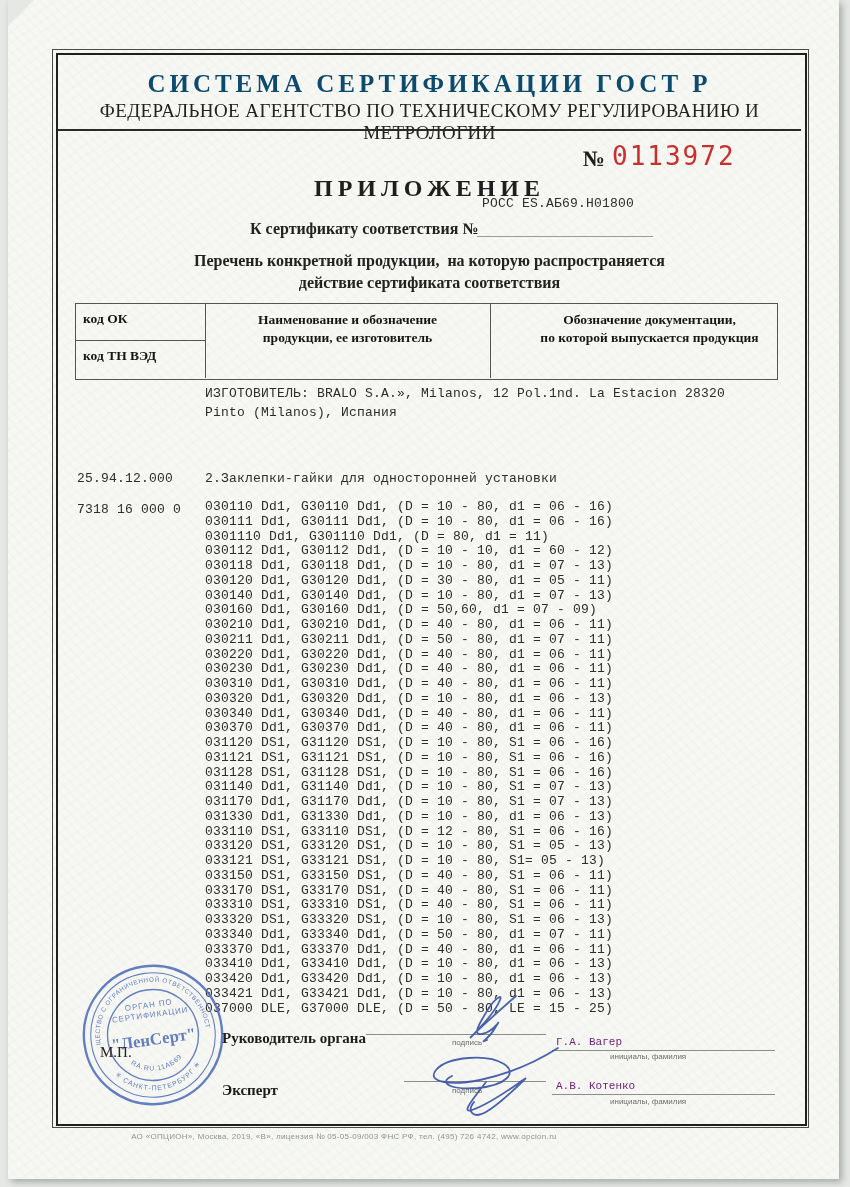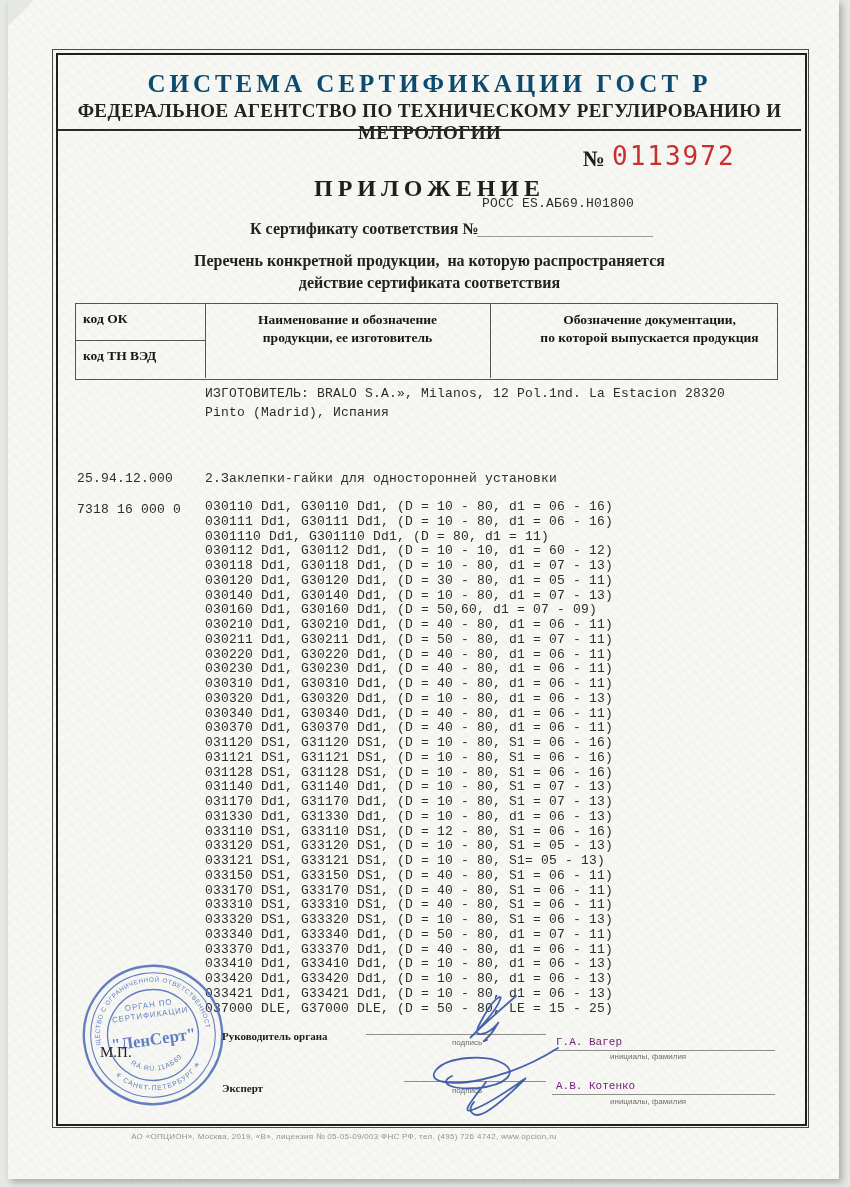--- a/index.html
+++ b/index.html
@@ -20,21 +20,21 @@
   }
   .corner-cut{
     left:8px;top:0;width:0;height:0;
     border-left:26px solid #e6e8e5;border-bottom:26px solid transparent;
   }
   .frame-outer{left:52px;top:49px;width:755px;height:1077px;border:1px solid #4a4a48;}
   .frame-inner{left:56px;top:53px;width:747px;height:1069px;border:2px solid #1f1f1e;}
 
   .center-band{left:58px;width:743px;text-align:center;}
   .sys-title{top:70px;font-size:25px;font-weight:bold;letter-spacing:4px;color:#0c4a6e;}
-  .agency{top:100px;font-size:19px;font-weight:bold;letter-spacing:.4px;color:#222;}
+  .agency{top:100px;font-size:19px;font-weight:normal;letter-spacing:.4px;color:#222;}
   .head-rule{left:58px;top:129px;width:743px;border-bottom:2px solid #2a2a28;}
 
   .num-label{left:583px;top:146px;font-size:22px;font-weight:bold;color:#1e1e1e;}
   .num-value{
     left:612px;top:141px;font-size:26px;letter-spacing:2px;
     font-family:"DejaVu Sans Mono", monospace;color:#c8302e;
   }
   .appendix{top:175px;font-size:24px;font-weight:bold;letter-spacing:5px;color:#1e1e1e;}
   .cert-label{left:250px;top:220px;font-size:16px;font-weight:bold;color:#222;}
   .cert-number{
@@ -64,21 +64,21 @@
     font-size:13px;letter-spacing:.2px;color:#2d2d2d;white-space:pre;
   }
   .manu1{left:205px;top:386px;}
   .manu2{left:205px;top:405px;}
   .okcode{left:77px;top:471px;}
   .group{left:205px;top:471px;}
   .tnvedcode{left:77px;top:502px;}
   .products{left:205px;top:500px;line-height:14.75px;}
   .product-line{white-space:pre;}
 
-  .sig-label{font-size:11px;font-weight:bold;color:#1d1d1d;}
+  .sig-label{font-size:15px;font-weight:bold;color:#1d1d1d;}
   .sig-line{border-bottom:1px solid #8d8d89;}
   .sig-caption{font-size:8px;color:#6e6e6a;font-family:"Liberation Sans",sans-serif;}
   .sig-name{font-family:"Liberation Mono", monospace;font-size:11px;color:#701a75;white-space:pre;}
   .head-label{left:222px;top:1030px;}
   .line1-left{left:366px;top:1034px;width:180px;}
   .cap1{left:452px;top:1038px;}
   .name1{left:556px;top:1036px;}
   .line1-right{left:552px;top:1050px;width:223px;}
   .namecap1{left:610px;top:1052px;}
   .expert-label{left:222px;top:1082px;}
@@ -125,21 +125,21 @@
 <div class="abs tbl-v2"></div>
 <div class="abs tbl-h1"></div>
 <div class="abs tbl-txt ok-label">код ОК</div>
 <div class="abs tbl-txt tnved-label">код ТН ВЭД</div>
 <div class="abs tbl-txt col2 hdr-l1">Наименование и обозначение</div>
 <div class="abs tbl-txt col2 hdr-l2">продукции, ее изготовитель</div>
 <div class="abs tbl-txt col3 hdr-l1">Обозначение документации,</div>
 <div class="abs tbl-txt col3 hdr-l2">по которой выпускается продукция</div>
 
 <div class="abs typed manu1">ИЗГОТОВИТЕЛЬ: BRALO S.A.», Milanos, 12 Pol.1nd. La Estacion 28320</div>
-<div class="abs typed manu2">Pinto (Madrid), Испания</div>
+<div class="abs typed manu2">Pinto (Milanos), Испания</div>
 <div class="abs typed okcode">25.94.12.000</div>
 <div class="abs typed group">2.Заклепки-гайки для односторонней установки</div>
 <div class="abs typed tnvedcode">7318 16 000 0</div>
 <div class="abs typed products"><div class="product-line">030110 Dd1, G30110 Dd1, (D = 10 - 80, d1 = 06 - 16)</div><div class="product-line">030111 Dd1, G30111 Dd1, (D = 10 - 80, d1 = 06 - 16)</div><div class="product-line">0301110 Dd1, G301110 Dd1, (D = 80, d1 = 11)</div><div class="product-line">030112 Dd1, G30112 Dd1, (D = 10 - 10, d1 = 60 - 12)</div><div class="product-line">030118 Dd1, G30118 Dd1, (D = 10 - 80, d1 = 07 - 13)</div><div class="product-line">030120 Dd1, G30120 Dd1, (D = 30 - 80, d1 = 05 - 11)</div><div class="product-line">030140 Dd1, G30140 Dd1, (D = 10 - 80, d1 = 07 - 13)</div><div class="product-line">030160 Dd1, G30160 Dd1, (D = 50,60, d1 = 07 - 09)</div><div class="product-line">030210 Dd1, G30210 Dd1, (D = 40 - 80, d1 = 06 - 11)</div><div class="product-line">030211 Dd1, G30211 Dd1, (D = 50 - 80, d1 = 07 - 11)</div><div class="product-line">030220 Dd1, G30220 Dd1, (D = 40 - 80, d1 = 06 - 11)</div><div class="product-line">030230 Dd1, G30230 Dd1, (D = 40 - 80, d1 = 06 - 11)</div><div class="product-line">030310 Dd1, G30310 Dd1, (D = 40 - 80, d1 = 06 - 11)</div><div class="product-line">030320 Dd1, G30320 Dd1, (D = 10 - 80, d1 = 06 - 13)</div><div class="product-line">030340 Dd1, G30340 Dd1, (D = 40 - 80, d1 = 06 - 11)</div><div class="product-line">030370 Dd1, G30370 Dd1, (D = 40 - 80, d1 = 06 - 11)</div><div class="product-line">031120 DS1, G31120 DS1, (D = 10 - 80, S1 = 06 - 16)</div><div class="product-line">031121 DS1, G31121 DS1, (D = 10 - 80, S1 = 06 - 16)</div><div class="product-line">031128 DS1, G31128 DS1, (D = 10 - 80, S1 = 06 - 16)</div><div class="product-line">031140 Dd1, G31140 Dd1, (D = 10 - 80, S1 = 07 - 13)</div><div class="product-line">031170 Dd1, G31170 Dd1, (D = 10 - 80, S1 = 07 - 13)</div><div class="product-line">031330 Dd1, G31330 Dd1, (D = 10 - 80, d1 = 06 - 13)</div><div class="product-line">033110 DS1, G33110 DS1, (D = 12 - 80, S1 = 06 - 16)</div><div class="product-line">033120 DS1, G33120 DS1, (D = 10 - 80, S1 = 05 - 13)</div><div class="product-line">033121 DS1, G33121 DS1, (D = 10 - 80, S1= 05 - 13)</div><div class="product-line">033150 DS1, G33150 DS1, (D = 40 - 80, S1 = 06 - 11)</div><div class="product-line">033170 DS1, G33170 DS1, (D = 40 - 80, S1 = 06 - 11)</div><div class="product-line">033310 DS1, G33310 DS1, (D = 40 - 80, S1 = 06 - 11)</div><div class="product-line">033320 DS1, G33320 DS1, (D = 10 - 80, S1 = 06 - 13)</div><div class="product-line">033340 Dd1, G33340 Dd1, (D = 50 - 80, d1 = 07 - 11)</div><div class="product-line">033370 Dd1, G33370 Dd1, (D = 40 - 80, d1 = 06 - 11)</div><div class="product-line">033410 Dd1, G33410 Dd1, (D = 10 - 80, d1 = 06 - 13)</div><div class="product-line">033420 Dd1, G33420 Dd1, (D = 10 - 80, d1 = 06 - 13)</div><div class="product-line">033421 Dd1, G33421 Dd1, (D = 10 - 80, d1 = 06 - 13)</div><div class="product-line">037000 DLE, G37000 DLE, (D = 50 - 80, LE = 15 - 25)</div></div>
 
 <svg class="abs stamp" viewBox="0 0 160 160">
   <g fill="none" stroke="#4a6ab8">
     <circle cx="80" cy="80" r="70" stroke-width="2.4"></circle>
     <circle cx="80" cy="80" r="63" stroke-width="1.1"></circle>
     <circle cx="80" cy="80" r="46" stroke-width="1.4"></circle>

